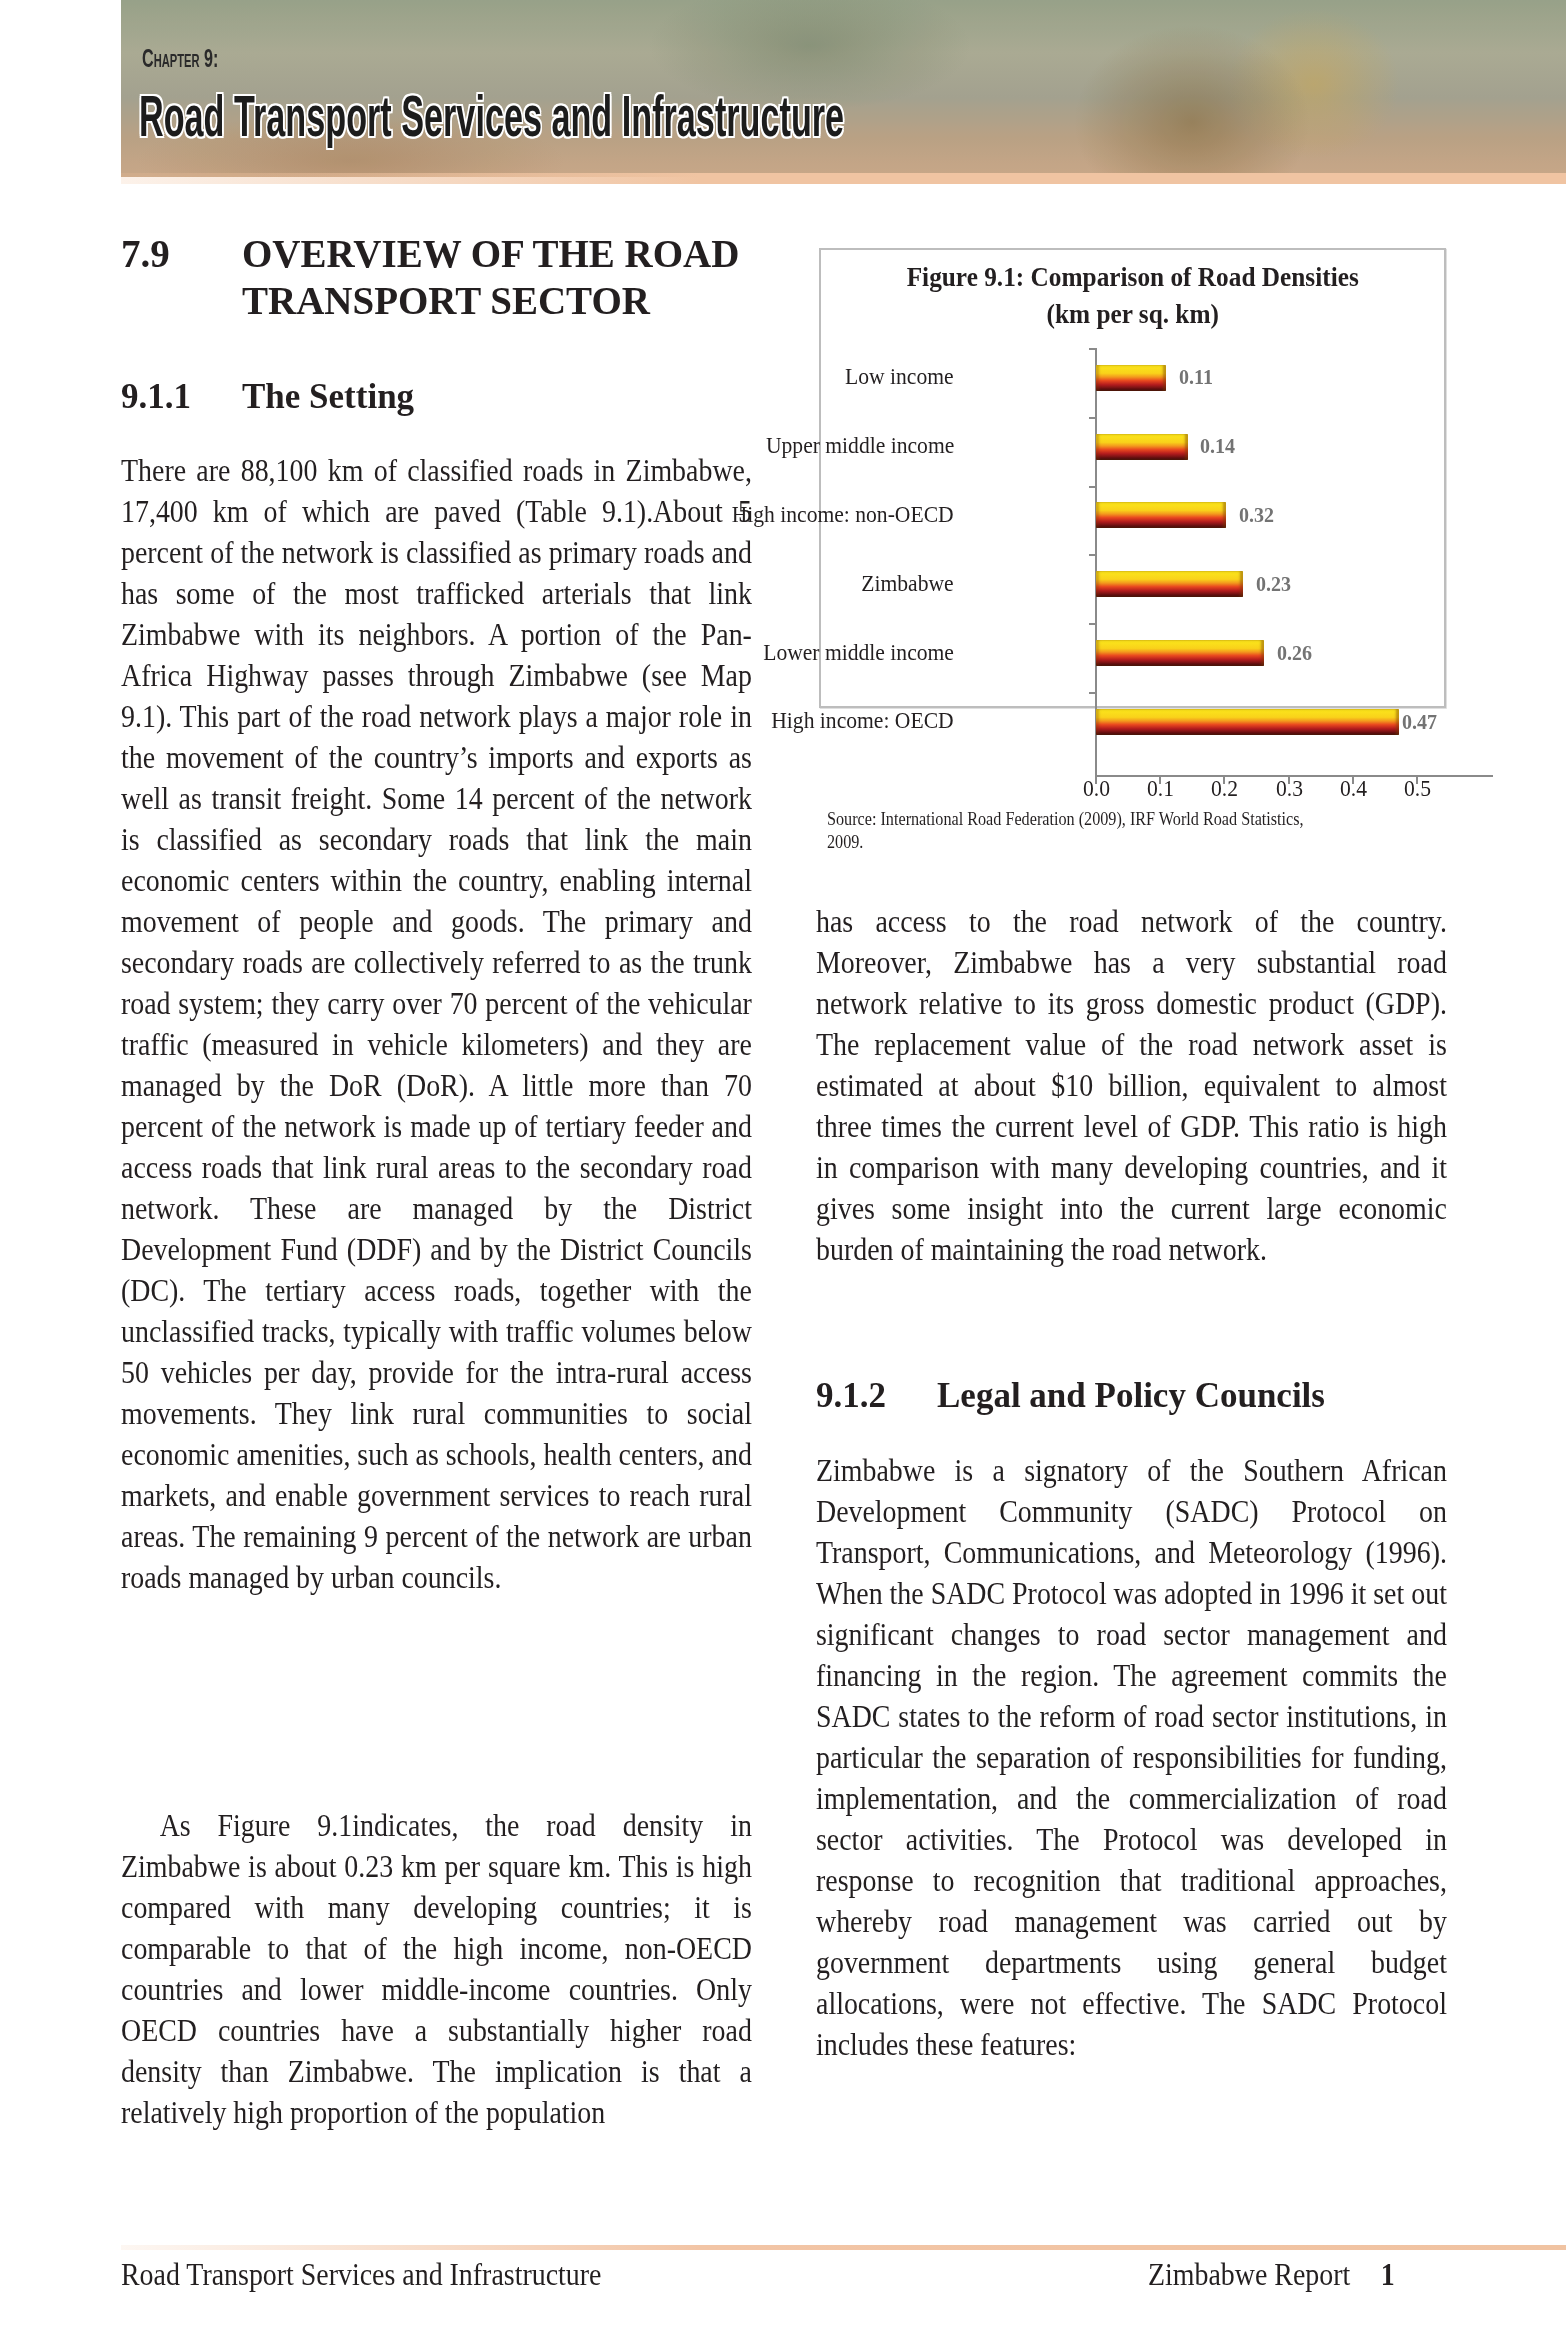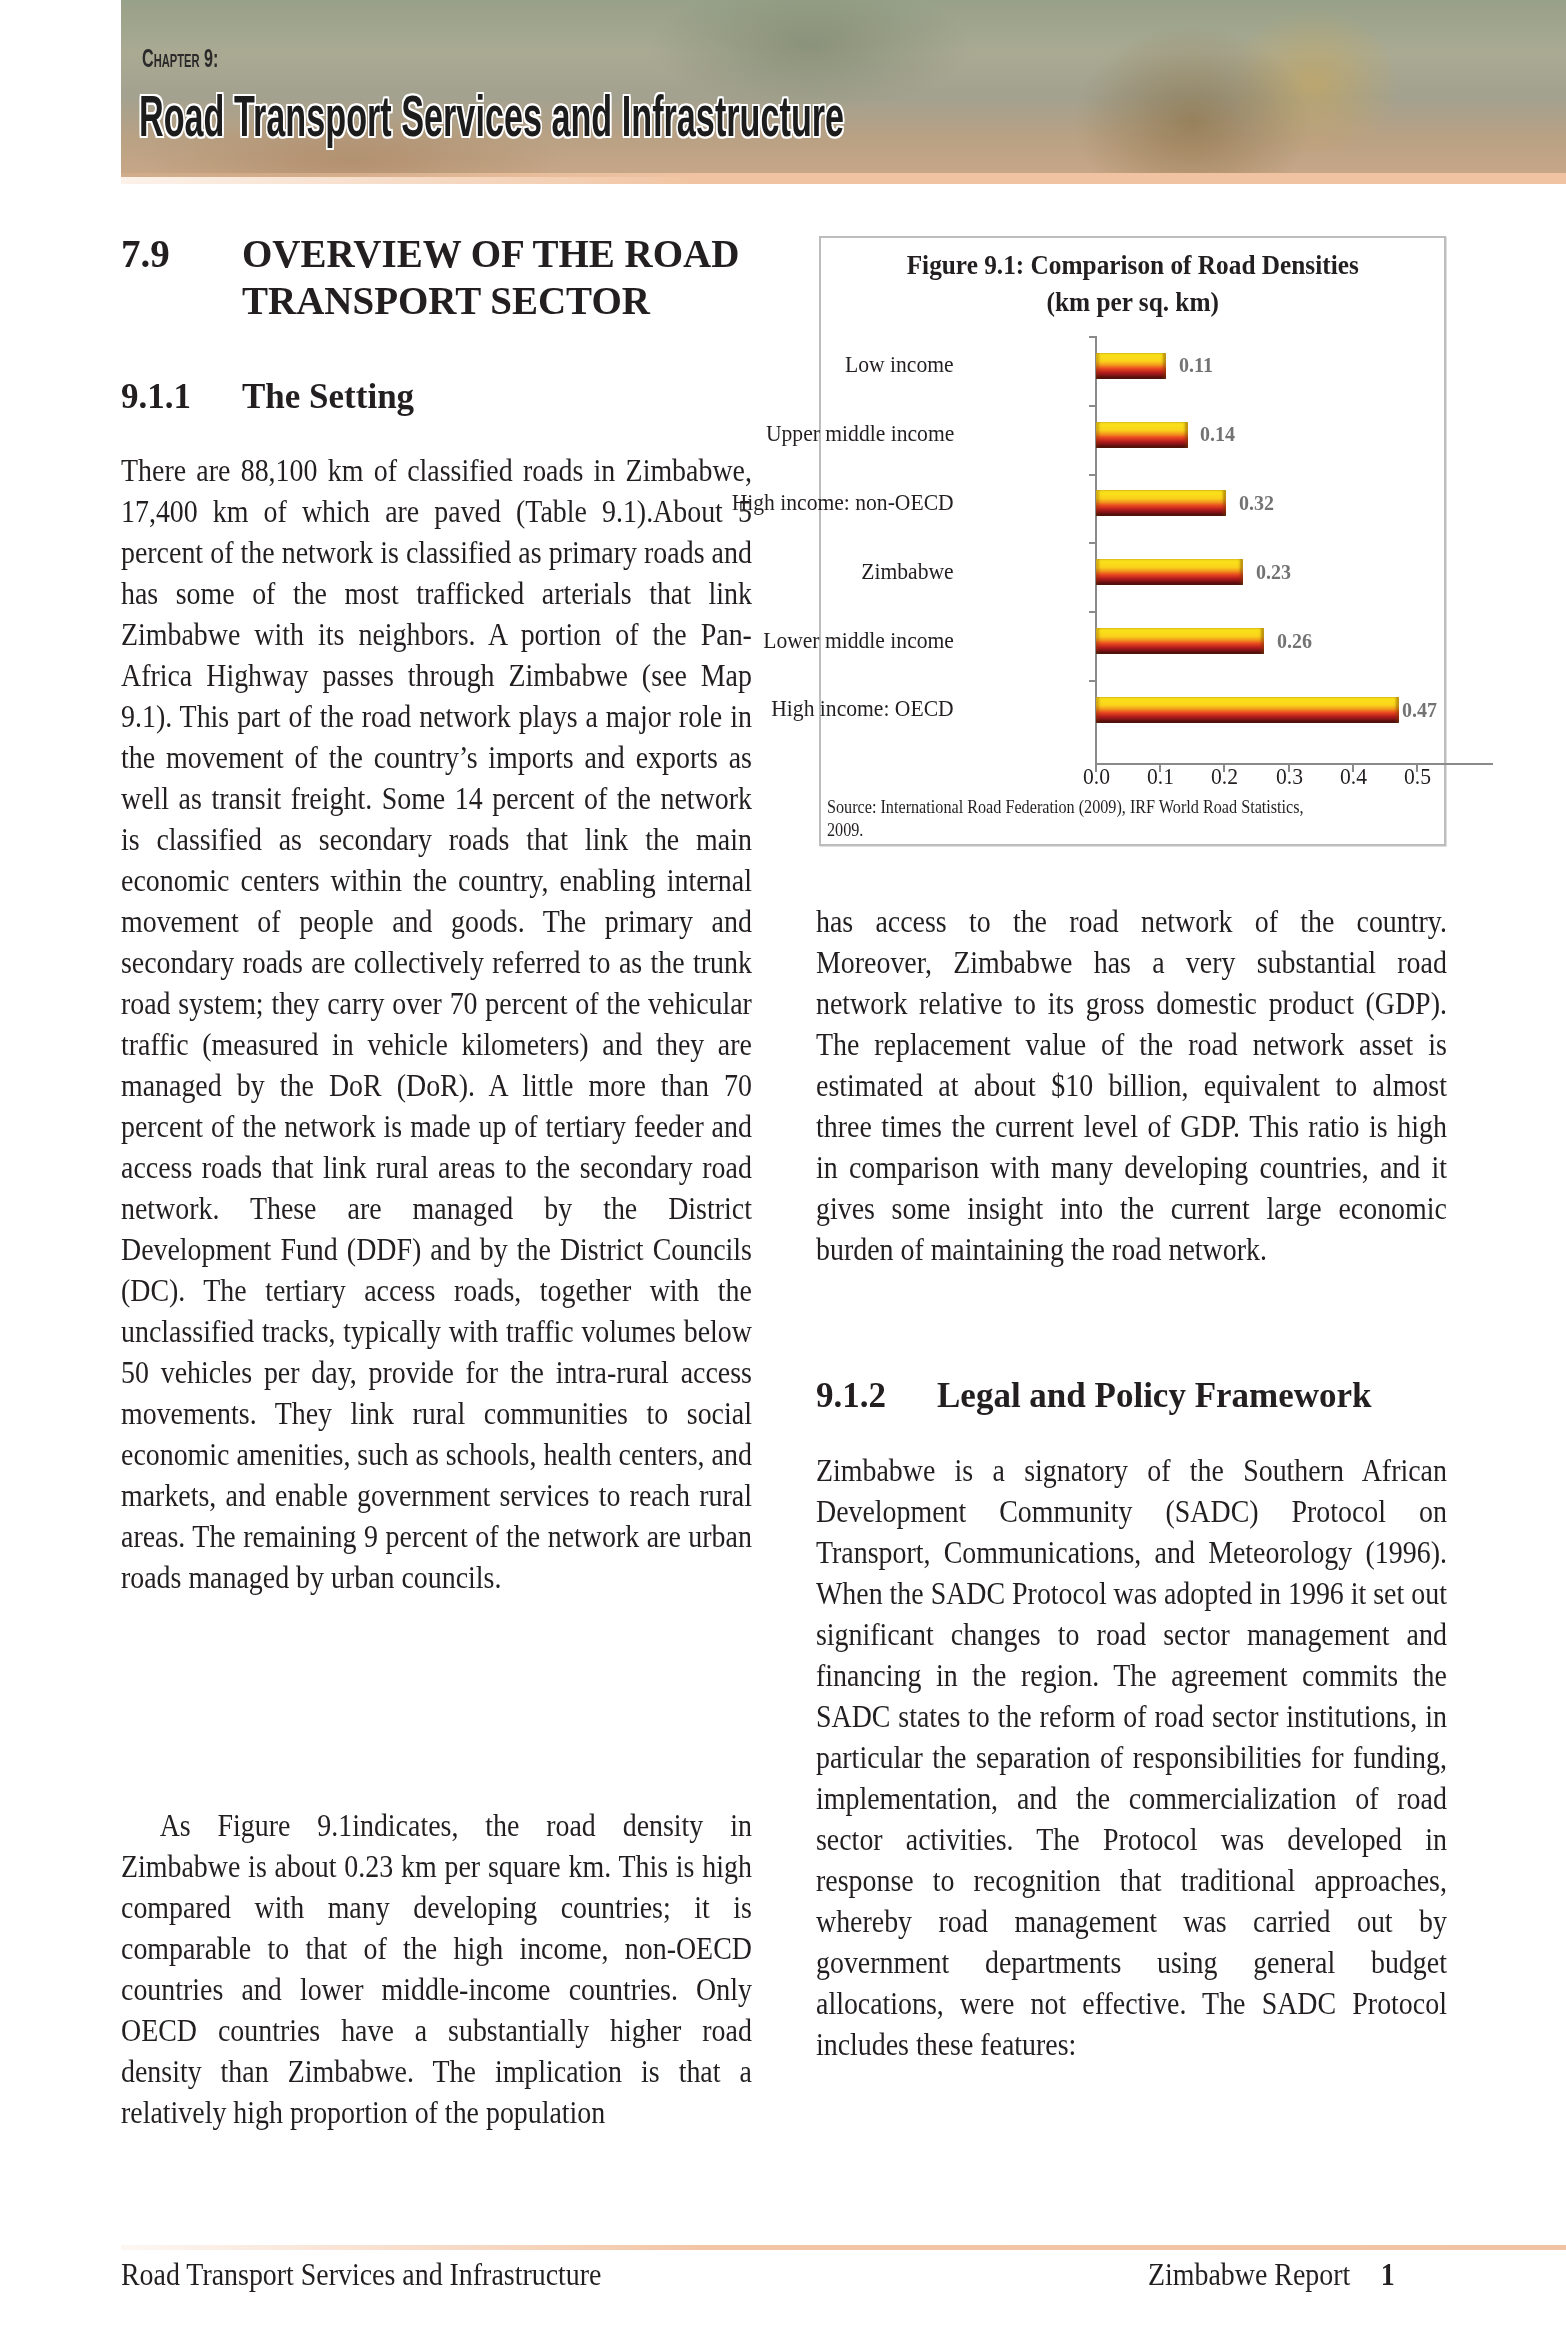--- a/index.html
+++ b/index.html
@@ -38,21 +38,21 @@
   .h2 .txt { position:absolute; left:121px;text-align:right; }
 
   .para {
     position:absolute; font-size:31px; line-height:41px; text-align:justify;
     text-align-last:auto; margin:0; transform:scaleX(0.9); transform-origin:left top; width:701px;
   }
   .para.indent { text-indent:43px; }
 
   
   .figure {
-    position:absolute; left:819px; top:236px; width:627px; height:610px;
+    position:absolute; left:819px; top:248px; width:627px; height:460px;
     border:2.3px solid #bdbdbd; box-sizing:border-box; background:#fff;
     box-shadow: 0.8px 0.8px 0 #d8d8d8;
   }
   .fig-title { position:absolute; left:0; top:7.7px; width:100%; text-align:center;
     font-weight:bold; font-size:27.5px; line-height:37px; }
   .fig-title span { display:inline-block; transform:scaleX(0.92); }
   .plot { position:absolute; left:0; top:0; width:100%; height:100%; }
   .cat-label { position:absolute; right:490px; font-size:24px; white-space:nowrap; text-align:right;
     transform:scaleX(0.9); transform-origin:right center; }
   .bar { position:absolute; height:26px; left:275px; border-radius:0.8px;
@@ -153,21 +153,21 @@
     <div class="tick-label" style="left:502px; top:525px;">0.4</div>
     <div class="tick-label" style="left:566px; top:525px;">0.5</div>
   </div>
   <div class="fig-source">Source: International Road Federation (2009), IRF World Road Statistics, 2009.</div>
 </div>
 
 <p class="para" style="left:816px; top:901px;">has access to the road network of the country. Moreover, Zimbabwe has a very substantial road network relative to its gross domestic product (GDP). The replacement value of the road network asset is estimated at about $10 billion, equivalent to almost three times the current level of GDP. This ratio is high in comparison with many developing countries, and it gives some insight into the current large economic burden of maintaining the road network.</p>
 
 <div class="h2" style="left:816px; top:1374px;">
   <span class="num">9.1.2</span>
-  <span class="txt">Legal and Policy Framework</span>
+  <span class="txt">Legal and Policy Councils</span>
 </div>
 
 <p class="para" style="left:816px; top:1450px;">Zimbabwe is a signatory of the Southern African Development Community (SADC) Protocol on Transport, Communications, and Meteorology (1996). When the SADC Protocol was adopted in 1996 it set out significant changes to road sector management and financing in the region. The agreement commits the SADC states to the reform of road sector institutions, in particular the separation of responsibilities for funding, implementation, and the commercialization of road sector activities. The Protocol was developed in response to recognition that traditional approaches, whereby road management was carried out by government departments using general budget allocations, were not effective. The SADC Protocol includes these features:</p>
 
 <div class="footer-rule"></div>
 <div class="footer-left">Road Transport Services and Infrastructure</div>
 <div class="footer-right">
   <span>Zimbabwe Report</span><span class="pg">1</span>
 </div>
 

